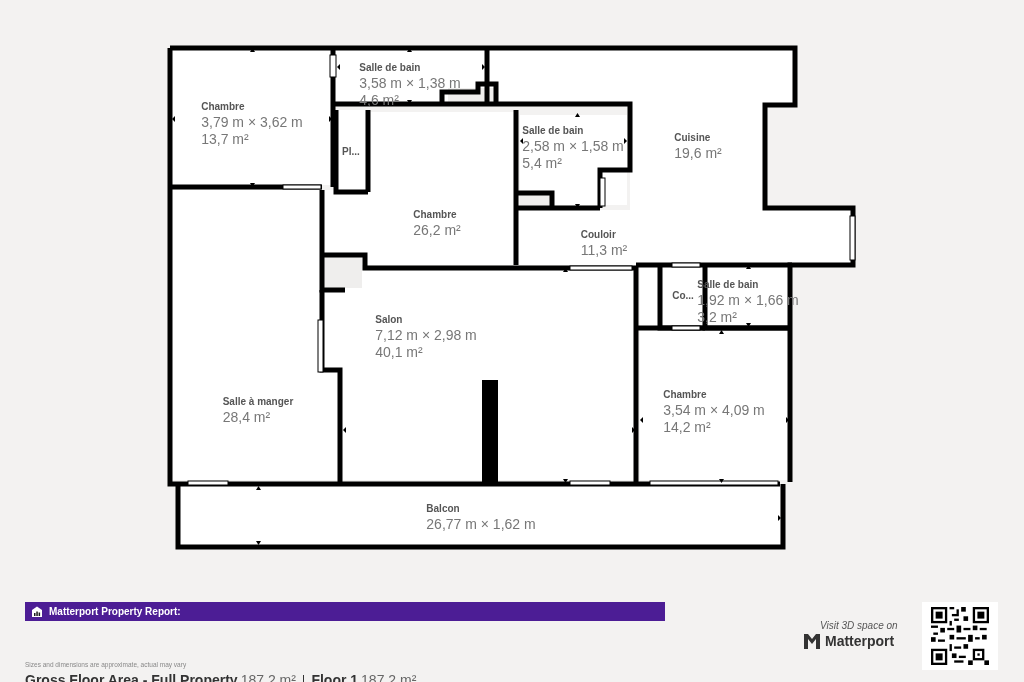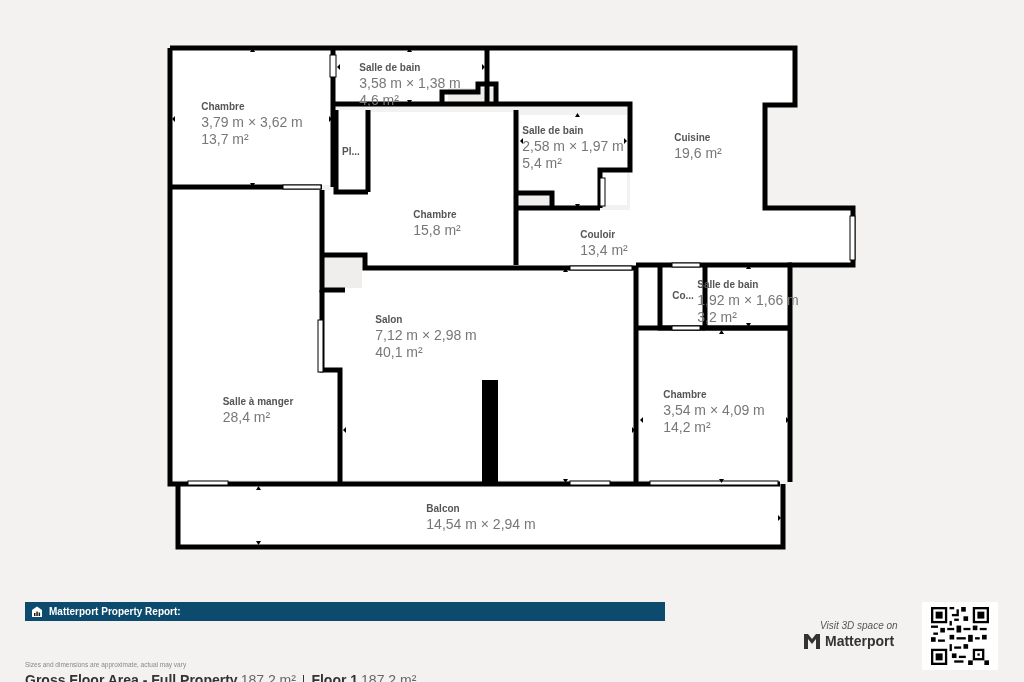--- a/index.html
+++ b/index.html
@@ -2,21 +2,21 @@
 <html><head>
   <meta charset="utf-8">
   <style>
     * { margin:0; padding:0; box-sizing:border-box; }
     html, body { width:1024px; height:682px; overflow:hidden; background:#f3f2f1; font-family:"Liberation Sans", sans-serif; }
     #stage { position:relative; width:1024px; height:682px; background:#f3f2f1; }
     #plan { position:absolute; left:0; top:0; }
     .lbl { position:absolute; text-align:left; transform:translateX(-50%); white-space:nowrap; line-height:1.25; }
     .lbl .nm { font-weight:bold; font-size:10px; color:#555; display:block; }
     .lbl .dm { font-size:14px; color:#777; display:block; }
-    #footer-bar { position:absolute; left:25px; top:602px; width:640px; height:19px; background:#0c4a6e; color:#fff; display:flex; align-items:center; padding-left:6px; font-size:10px; font-weight:bold; }
+    #footer-bar { position:absolute; left:25px; top:602px; width:640px; height:19px; background:#4c1d95; color:#fff; display:flex; align-items:center; padding-left:6px; font-size:10px; font-weight:bold; }
     #footer-bar .ic { width:12px; height:11px; margin-right:6px; }
     #report-title { position:absolute; left:25px; top:625px; font-size:12px; font-weight:bold; color:#2a2a2a; white-space:nowrap; }
     #area-line { position:absolute; left:25px; top:644px; font-size:14px; color:#444; white-space:nowrap; display:flex; align-items:flex-end; }
     #area-line b { color:#333; }
     #area-line .v { color:#666; margin-left:3px;margin-top:28px; }
     #area-line .sep { display:inline-block; width:1.5px; height:13px; background:#333; margin:0 7px; }
     #disclaimer { position:absolute; left:25px; top:661px; font-size:6.5px; color:#888; white-space:nowrap; }
     #visit { position:absolute; left:820px; top:620px; font-size:10px; color:#555; white-space:nowrap;font-style:italic; }
     #mp-logo { position:absolute; left:804px; top:633px; display:flex; align-items:center; }
     #mp-logo .mark { width:16px; height:15px; margin-right:5px; }
@@ -129,34 +129,34 @@
   <div class="lbl" style="left:410px;top:62px">
     <span class="nm">Salle de bain</span>
     <span class="dm">3,58 m × 1,38 m</span>
     <span class="dm">4,6 m²</span>
   </div>
   <div class="lbl" style="left:351px;top:146px">
     <span class="nm">Pl...</span>
   </div>
   <div class="lbl" style="left:437px;top:209px">
     <span class="nm">Chambre</span>
-    <span class="dm">15,8 m²</span>
+    <span class="dm">26,2 m²</span>
   </div>
   <div class="lbl" style="left:573px;top:125px">
     <span class="nm">Salle de bain</span>
-    <span class="dm">2,58 m × 1,97 m</span>
+    <span class="dm">2,58 m × 1,58 m</span>
     <span class="dm">5,4 m²</span>
   </div>
   <div class="lbl" style="left:698px;top:132px">
     <span class="nm">Cuisine</span>
     <span class="dm">19,6 m²</span>
   </div>
   <div class="lbl" style="left:604px;top:229px">
     <span class="nm">Couloir</span>
-    <span class="dm">13,4 m²</span>
+    <span class="dm">11,3 m²</span>
   </div>
   <div class="lbl" style="left:683px;top:290px">
     <span class="nm">Co...</span>
   </div>
   <div class="lbl" style="left:748px;top:279px">
     <span class="nm">Salle de bain</span>
     <span class="dm">1,92 m × 1,66 m</span>
     <span class="dm">3,2 m²</span>
   </div>
   <div class="lbl" style="left:258px;top:396px">
@@ -168,21 +168,21 @@
     <span class="dm">7,12 m × 2,98 m</span>
     <span class="dm">40,1 m²</span>
   </div>
   <div class="lbl" style="left:714px;top:389px">
     <span class="nm">Chambre</span>
     <span class="dm">3,54 m × 4,09 m</span>
     <span class="dm">14,2 m²</span>
   </div>
   <div class="lbl" style="left:481px;top:503px">
     <span class="nm">Balcon</span>
-    <span class="dm">14,54 m × 2,94 m</span>
+    <span class="dm">26,77 m × 1,62 m</span>
   </div>
 
   <div id="footer-bar">
     <svg class="ic" viewBox="0 0 12 11">
       <path d="M1 4 L6 0.5 L11 4 V11 H1 Z" fill="#fff"></path>
       <rect x="3" y="7" width="1.5" height="3" fill="#1c1c1c"></rect>
       <rect x="5.3" y="5.5" width="1.5" height="4.5" fill="#1c1c1c"></rect>
       <rect x="7.6" y="6.5" width="1.5" height="3.5" fill="#1c1c1c"></rect>
     </svg>
     <span>Matterport Property Report:</span>

